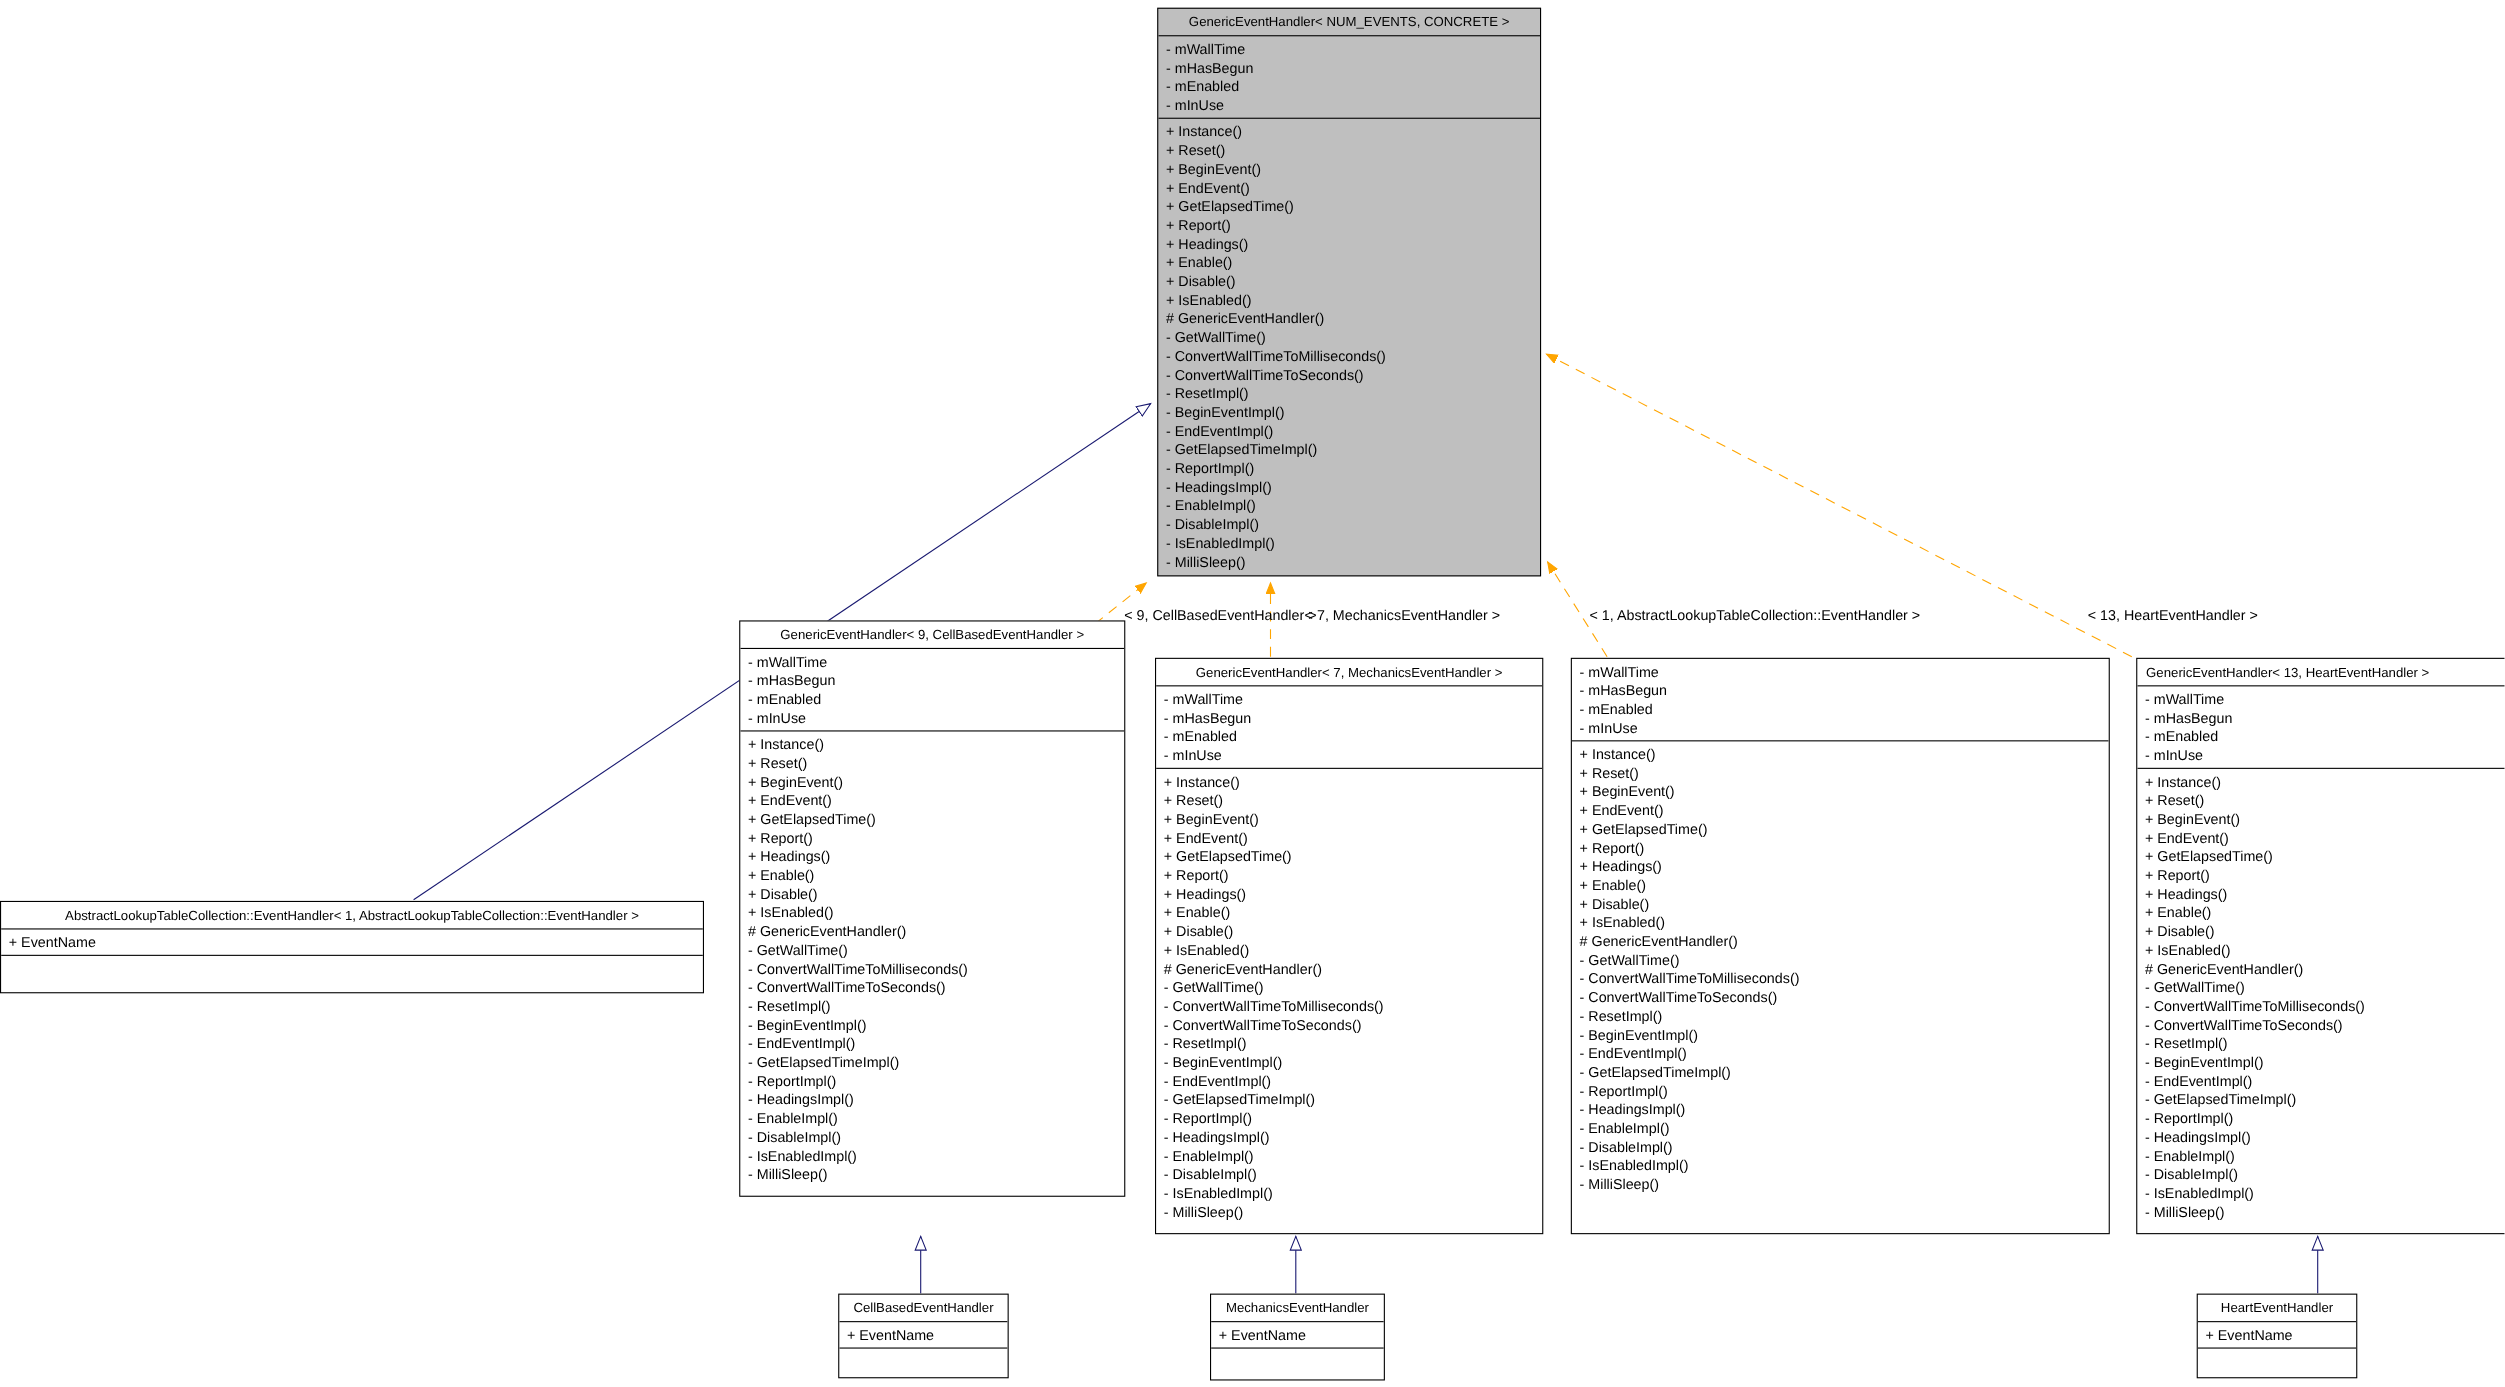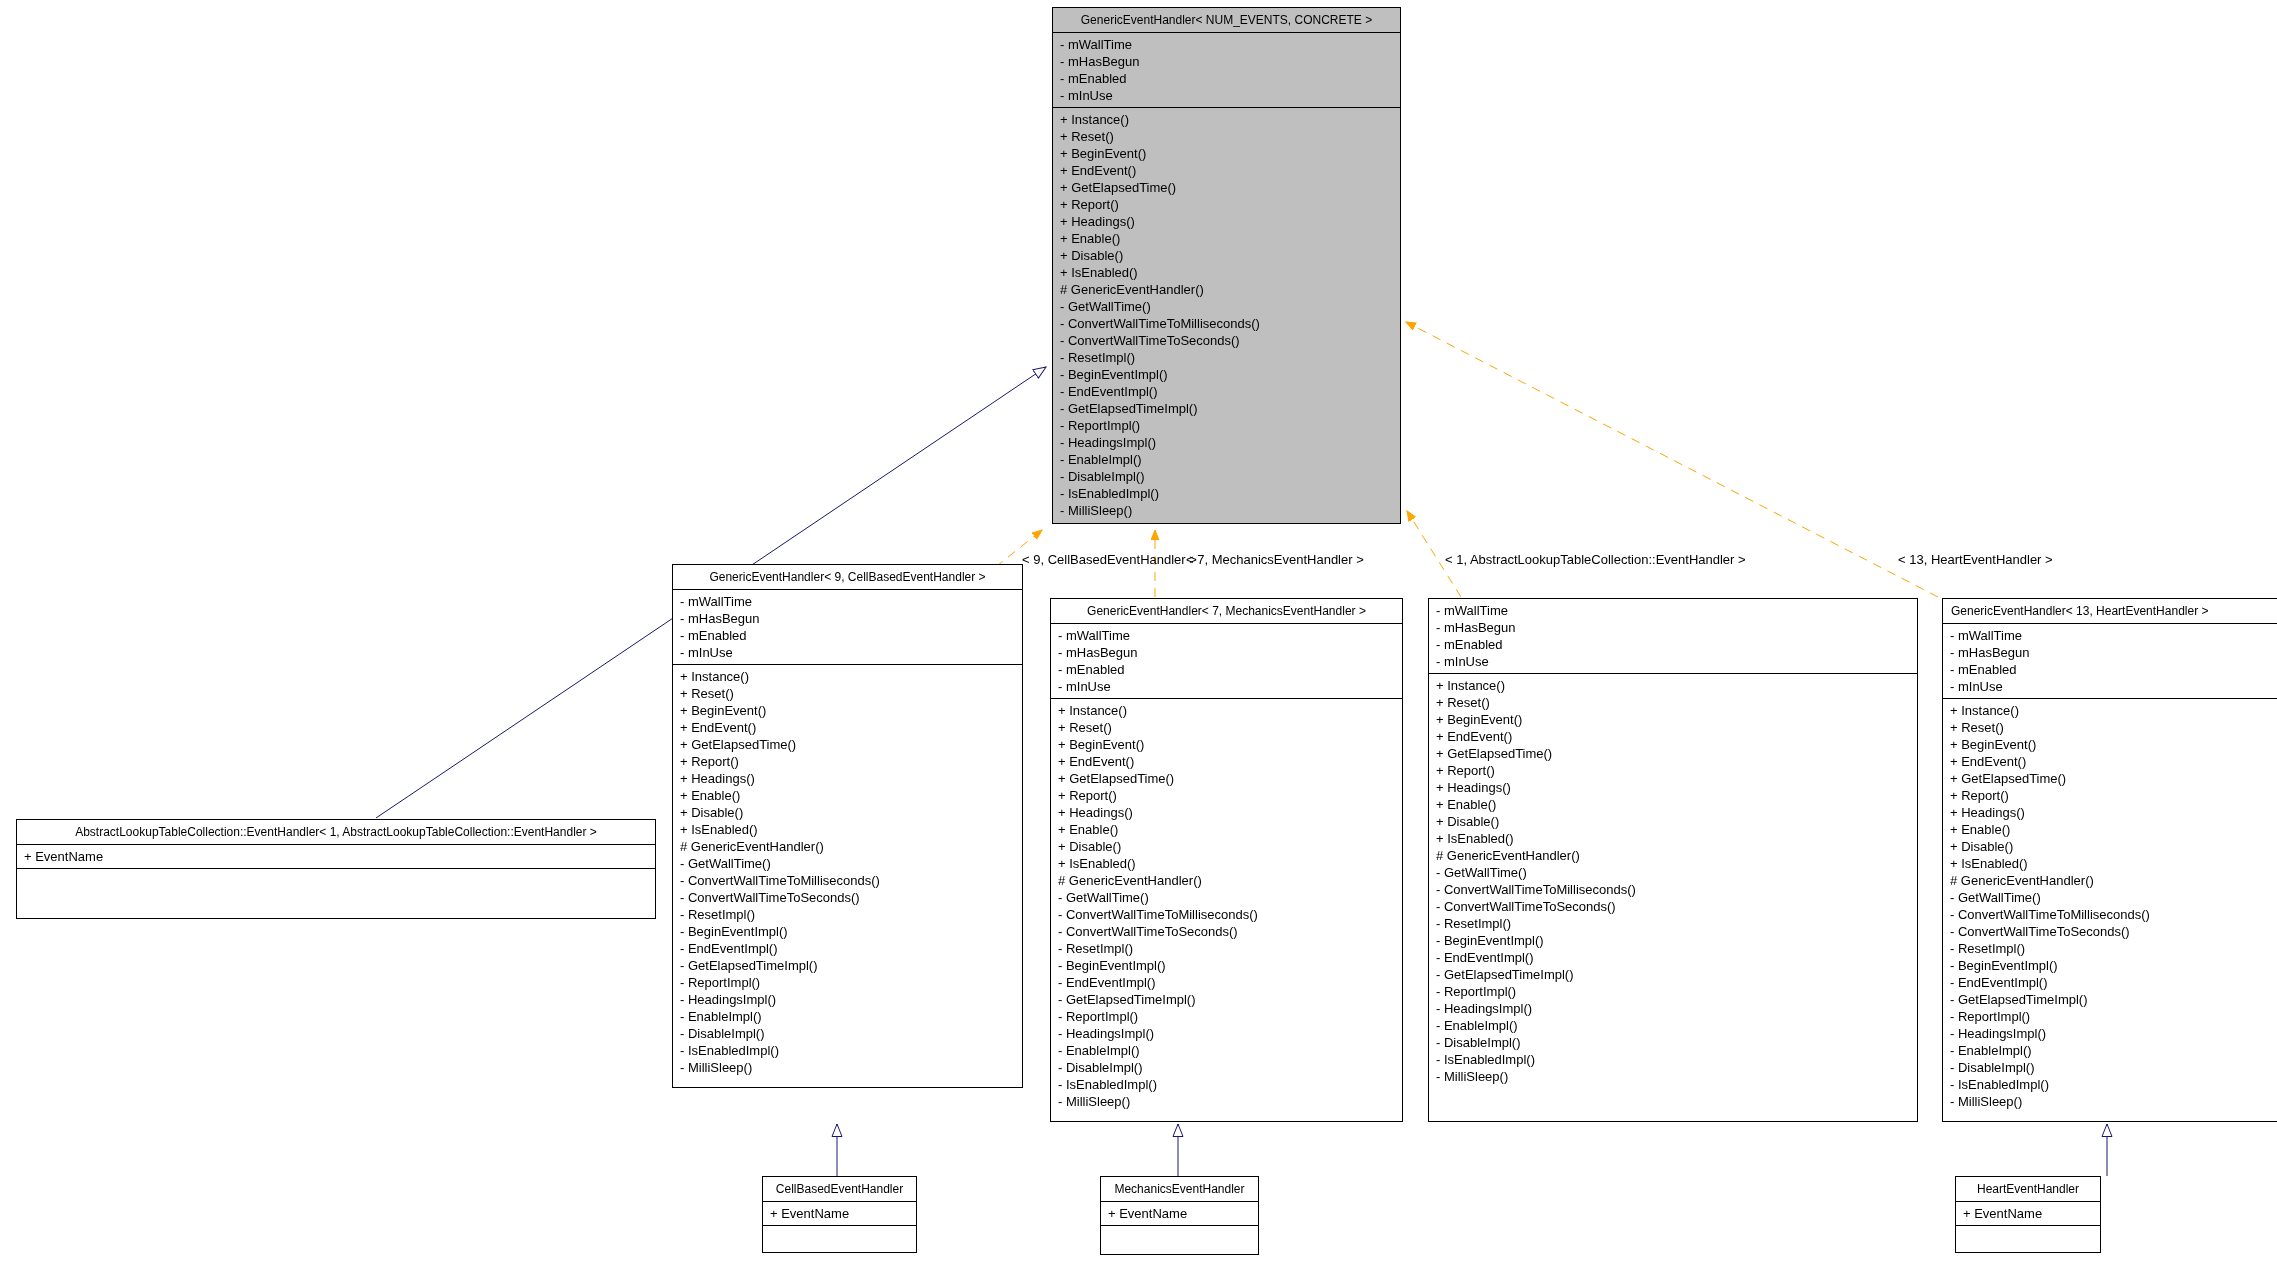--- a/index.html
+++ b/index.html
@@ -245,21 +245,21 @@
         <div class="member-row">- GetElapsedTimeImpl()</div>
         <div class="member-row">- ReportImpl()</div>
         <div class="member-row">- HeadingsImpl()</div>
         <div class="member-row">- EnableImpl()</div>
         <div class="member-row">- DisableImpl()</div>
         <div class="member-row">- IsEnabledImpl()</div>
         <div class="member-row">- MilliSleep()</div>
       </div>
   </div>
 
-  <div class="class-box" style="left:16px;top:819px;width:640px;height:100px">
+  <div class="class-box" style="left:0;top:819px;width:640px;height:84px">
     <div class="c-title">AbstractLookupTableCollection::EventHandler&lt; 1, AbstractLookupTableCollection::EventHandler &gt;</div>
     <div class="c-attrs">
         <div class="member-row">+ EventName</div>
       </div>
     <div class="c-methods"></div>
   </div>
 
   <div class="class-box" style="left:762px;top:1176px;width:155px;height:77px">
     <div class="c-title">CellBasedEventHandler</div>
     <div class="c-attrs">
@@ -269,21 +269,21 @@
   </div>
 
   <div class="class-box" style="left:1100px;top:1176px;width:159px;height:79px">
     <div class="c-title">MechanicsEventHandler</div>
     <div class="c-attrs">
         <div class="member-row">+ EventName</div>
       </div>
     <div class="c-methods"></div>
   </div>
 
-  <div class="class-box" style="left:1955px;top:1176px;width:146px;height:77px">
+  <div class="class-box" style="left:1997px;top:1176px;width:146px;height:77px">
     <div class="c-title">HeartEventHandler</div>
     <div class="c-attrs">
         <div class="member-row">+ EventName</div>
       </div>
     <div class="c-methods"></div>
   </div>
 
   <div class="edge-label" style="left:1022px;top:552px">&lt; 9, CellBasedEventHandler &gt;</div>
   <div class="edge-label" style="left:1186px;top:552px">&lt; 7, MechanicsEventHandler &gt;</div>
   <div class="edge-label" style="left:1445px;top:552px">&lt; 1, AbstractLookupTableCollection::EventHandler &gt;</div>

